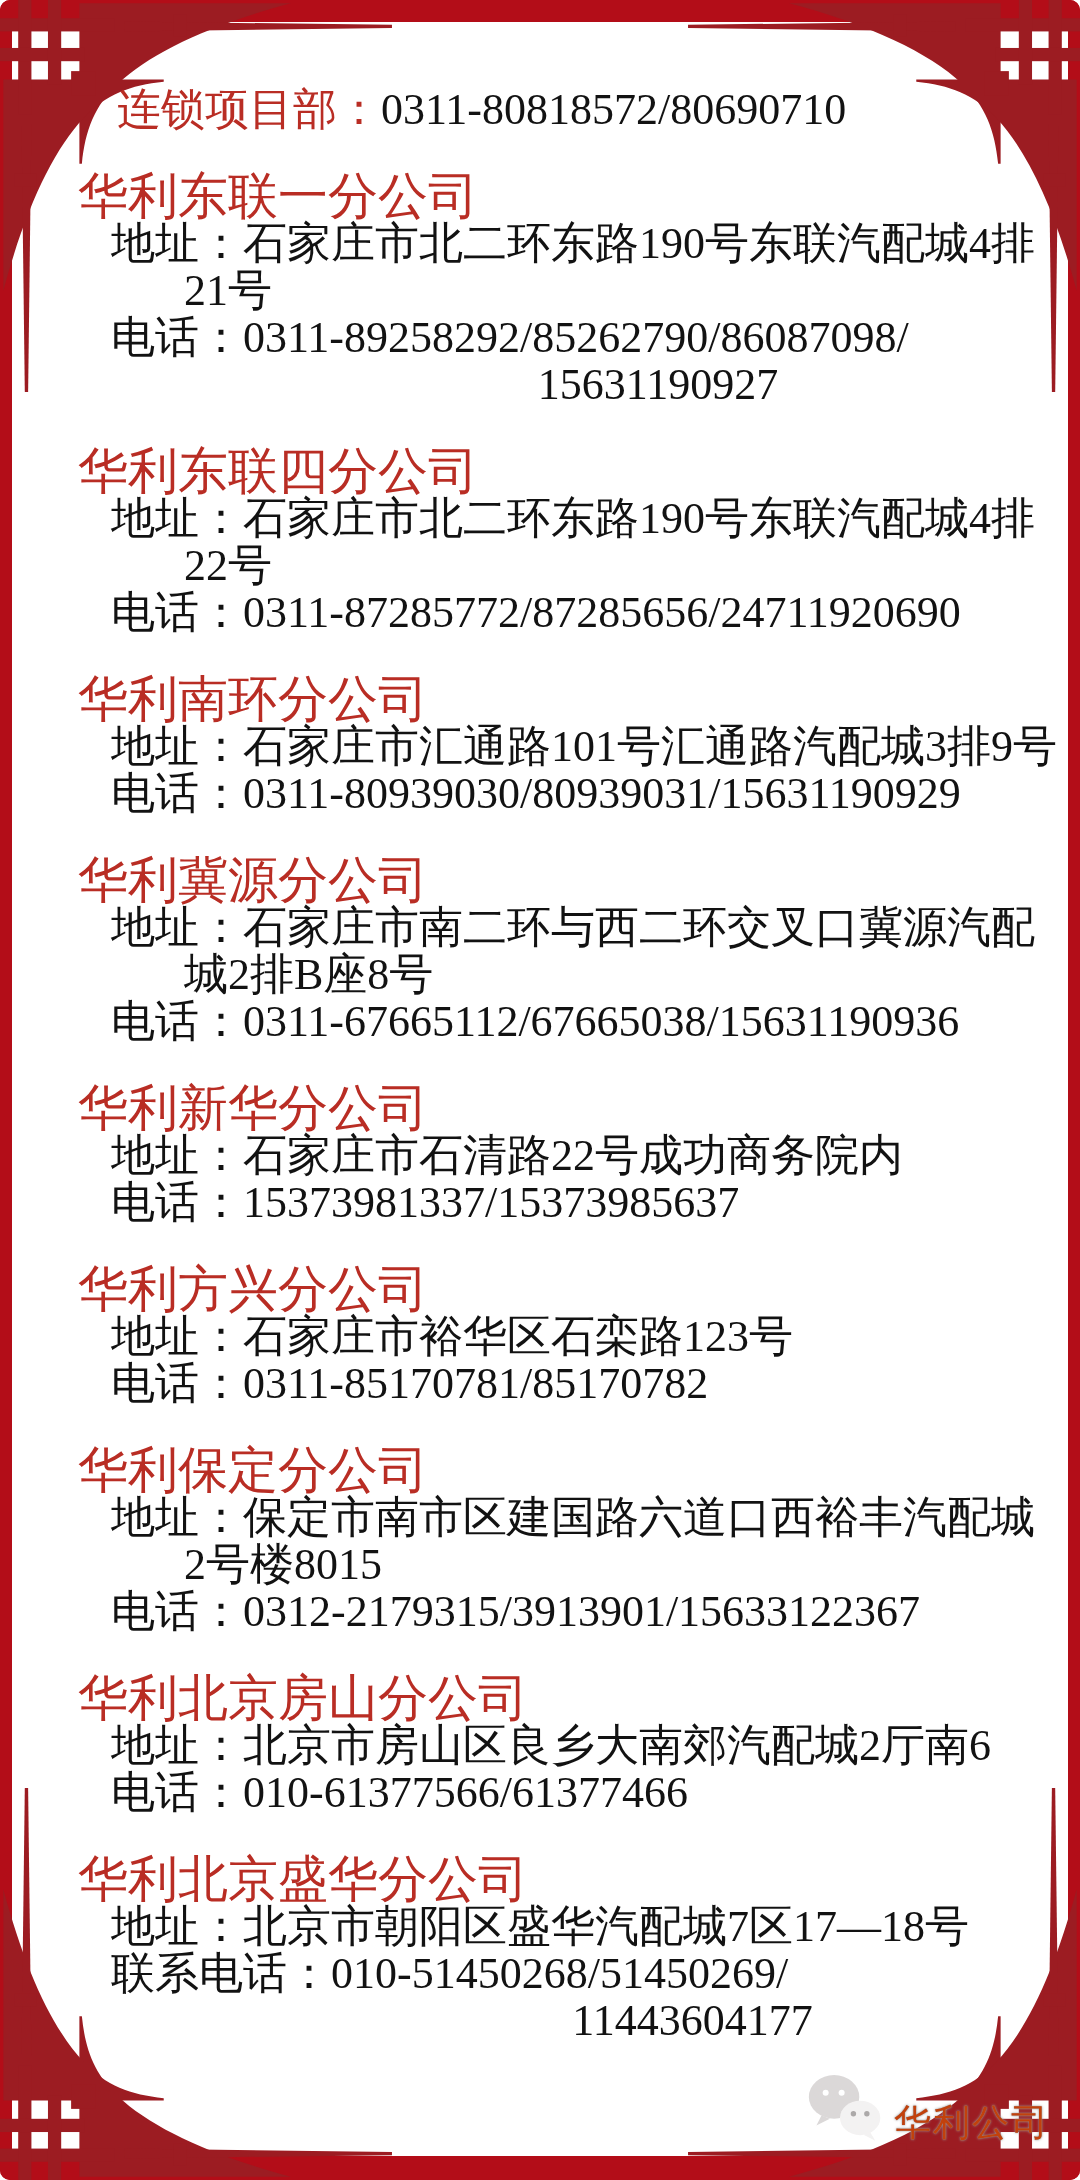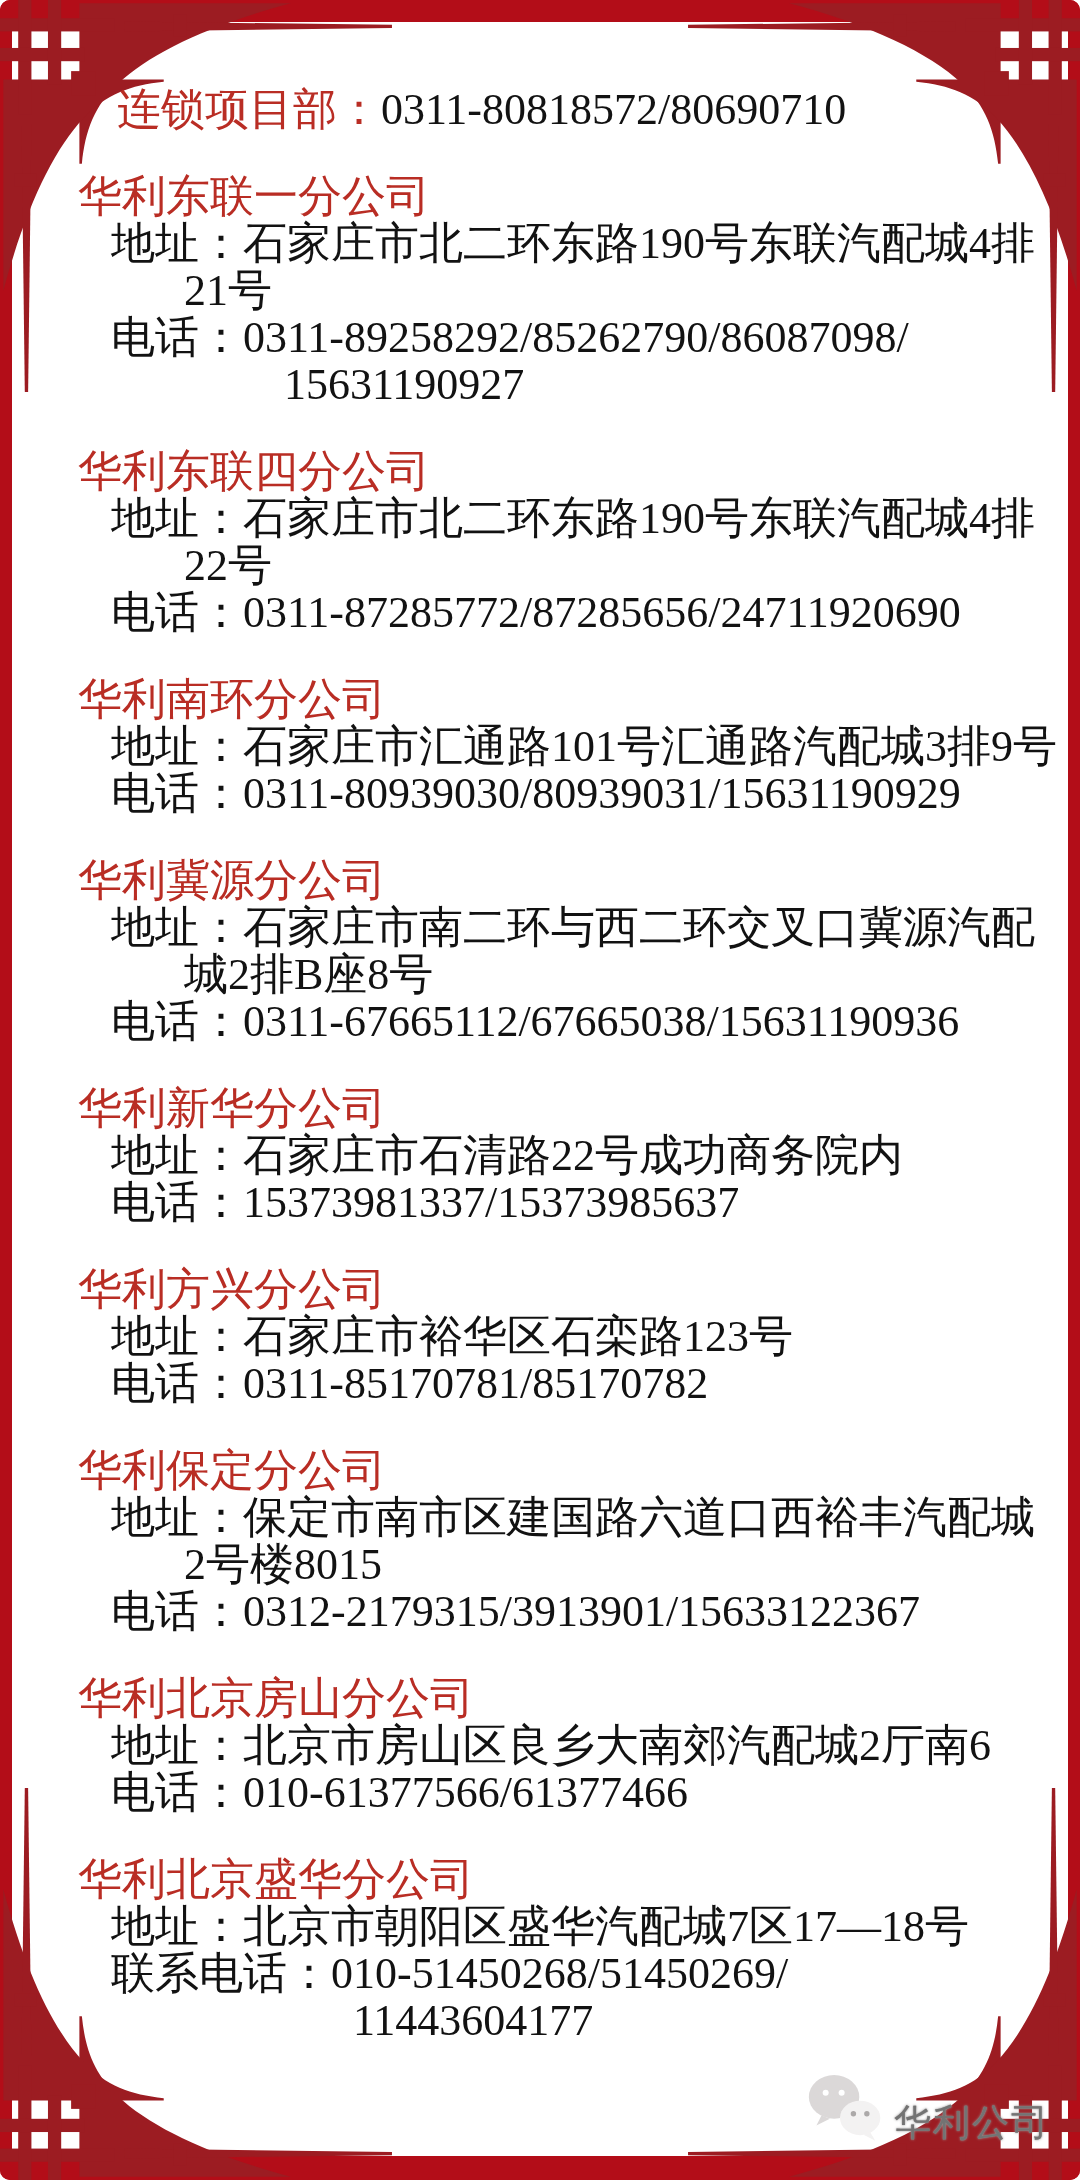--- a/index.html
+++ b/index.html
@@ -21,29 +21,29 @@
   .corner-bl{bottom:0;left:0;transform:scaleY(-1);}
   .corner-br{bottom:0;right:0;transform:scale(-1,-1);}
 
   .content{position:absolute;top:0;left:0;width:1080px;height:2180px;
            box-sizing:border-box;padding:86px 48px 0 78px;color:#121212;}
   .line{font-size:44px;line-height:47px;white-space:nowrap;margin-left:33px;}
   .lbl{color:inherit;}
   .header-line{margin-left:39px;}
   .header-line .lbl{color:var(--accent,#b92d24);}
   section{margin-top:40px;}
-  h2{margin:0;font-size:44px;line-height:47px;font-weight:normal;color:var(--accent,#b92d24);}
+  h2{margin:0;font-size:50px;line-height:47px;font-weight:normal;color:var(--accent,#b92d24);}
   .cont-addr{margin-left:106px;}
-  .cont-phone{margin-left:206px;}
+  .cont-phone{margin-left:206px;text-align:center;}
   .cont-phone.wide{margin-left:275px;}
 
   
   .watermark{position:absolute;right:30px;bottom:32px;display:flex;align-items:center;
              z-index:5;pointer-events:none;}
-  .watermark .wm-text{font-size:37px;color:#737373;letter-spacing:2px;
+  .watermark .wm-text{font-size:37px;color:#c2410c;letter-spacing:2px;
              text-shadow:0 0 3px #9a9898, 0 0 1px #8d8b8b;
              font-family:"Liberation Sans","DejaVu Sans",sans-serif;margin-top:32px;}
   .wechat{width:86px;height:74px;margin-right:6px;opacity:.92;}
 </style>
 </head>
 <body>
 
 <div class="frame">
 
   <div class="band band-top"></div>

